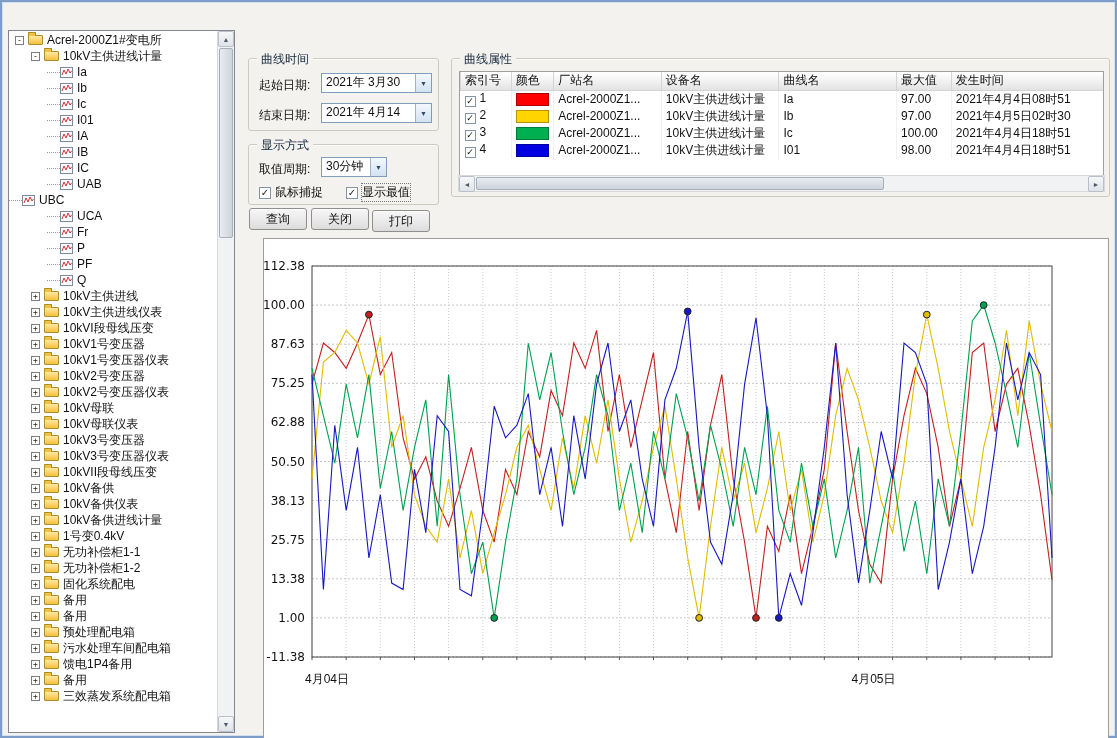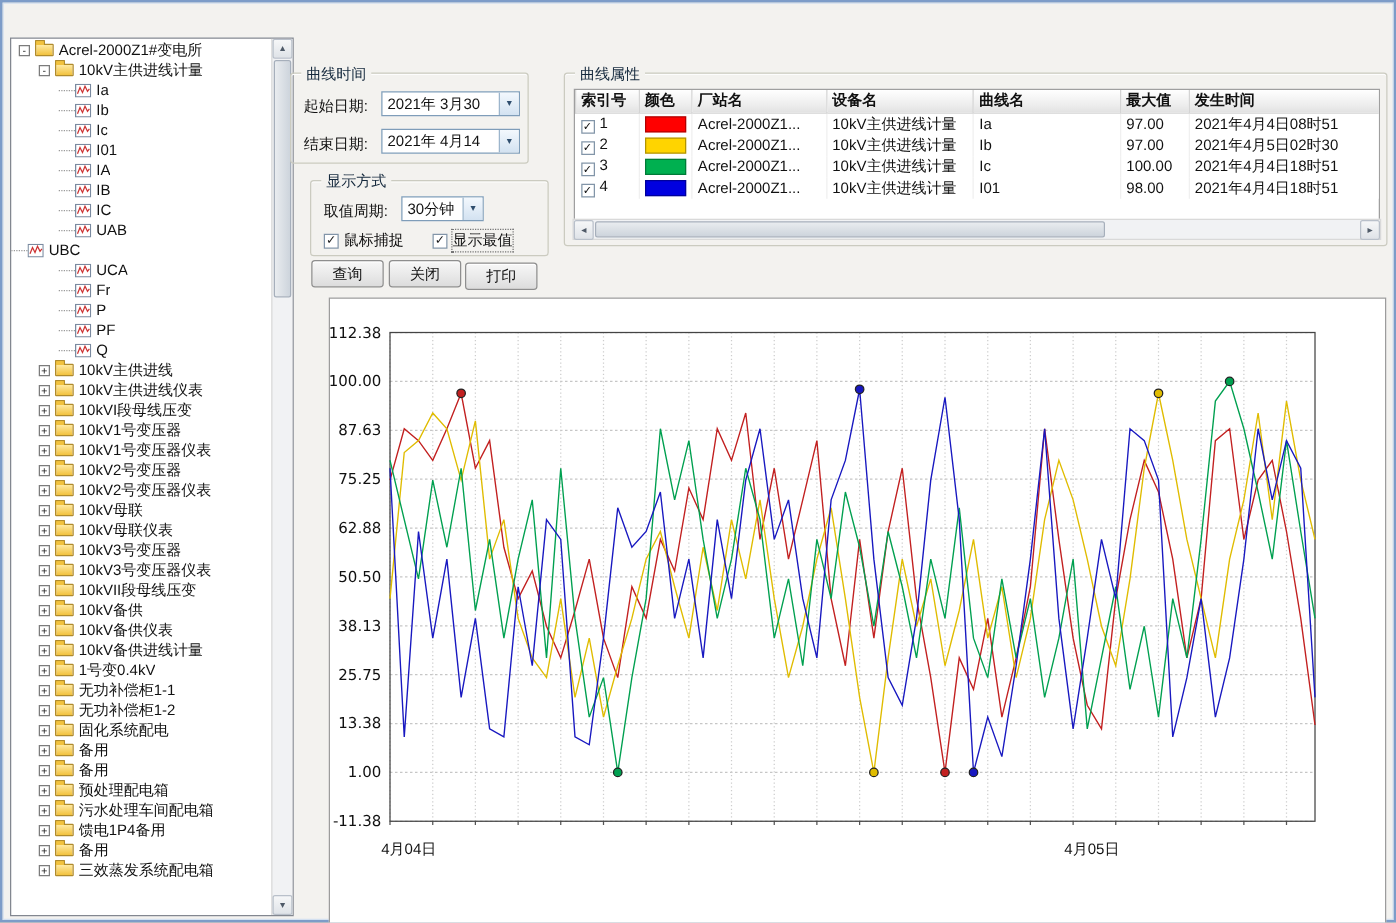--- a/index.html
+++ b/index.html
@@ -45,34 +45,34 @@
   .hscroll .sb-btn.left{left:0;top:0}
   .hscroll .sb-btn.right{right:0;top:0}
   .sb-thumb{position:absolute;background:linear-gradient(90deg,#e9ecef,#cdd4dc);border:1px solid #a6afbb;border-radius:2px}
   .vscroll .sb-thumb{left:1px;right:1px;top:17px;height:190px}
   .hscroll .sb-thumb{top:1px;bottom:1px;left:17px;width:408px;background:linear-gradient(#e9ecef,#cdd4dc)}
 
   
   .group{position:absolute;border:1px solid #cbcbc0;border-radius:3px;box-shadow:inset 0 1px 0 #fdfdfd}
   .group-title{position:absolute;top:-8px;left:8px;background:#f3f2ef;padding:0 4px;color:#14283c}
   .form-label{position:absolute;color:#111}
-  .combo{position:absolute;height:20px;background:#fff;border:1px solid #7f9db9;display:flex;align-items:center;padding-left:4px;overflow:hidden}
+  .combo{position:absolute;height:20px;background:#fff;border:1px solid #7f9db9;display:flex;padding-left:4px;overflow:hidden}
   .combo-text{flex:1;white-space:nowrap}
   .combo-arrow{width:16px;height:100%;flex:none;display:flex;align-items:center;justify-content:center;font-size:7px;color:#2f4e6e;
     background:linear-gradient(#f3f8fd,#d3e2f1);border-left:1px solid #9cb5cc}
   .checkbox{position:absolute;display:flex;align-items:center;gap:4px;cursor:default}
   .cb-box{width:12px;height:12px;border:1px solid #8295a8;background:#fff;font-size:10px;line-height:10px;text-align:center;color:#1a1a1a;flex:none}
   .checkbox.focused .cb-label{outline:1px dotted #777}
   .push-btn{position:absolute;width:58px;height:22px;text-align:center;line-height:20px;border:1px solid #8e8e8e;border-radius:3px;
     background:linear-gradient(#f7f7f7,#e9e9e9 55%,#dcdcdc);box-shadow:inset 0 1px 0 #fff}
 
   
   .table-box{position:absolute;left:7px;top:12px;width:645px;height:106px;background:#fff;border:1px solid #9f9f9f;overflow:hidden}
   table.curve-table{border-collapse:collapse;table-layout:fixed;background:#fff;width:644px}
-  .curve-table th{height:18px;padding:0 4px;font-weight:bold;text-align:left;white-space:nowrap;overflow:hidden;
+  .curve-table th{height:18px;padding:0 4px;font-weight:normal;text-align:left;white-space:nowrap;overflow:hidden;
     background:linear-gradient(#ffffff,#ececec 70%,#e2e2e2);border:1px solid #d4d4d4;border-top:none}
   .curve-table td{height:17px;padding:0 4px;white-space:nowrap;overflow:hidden;border-right:1px solid #f0f0f0}
   .row-cb{display:inline-block;width:11px;height:11px;border:1px solid #8295a8;background:#fff;font-size:9px;line-height:9px;text-align:center;vertical-align:-2px;margin-right:4px}
   .swatch{display:block;height:13px;margin:1px 0;border:1px solid rgba(0,0,0,.3)}
 
   
   .chart-panel{position:absolute;left:261px;top:236px;width:846px;height:582px;background:#fff;border:1px solid #9c9c9c}
   .chart-panel svg{display:block}
   .ylab{font-family:"DejaVu Sans",sans-serif;font-size:12px;fill:#111;text-anchor:end}
   .xlab{font-family:"Liberation Sans","DejaVu Sans",sans-serif;font-size:12px;fill:#111;text-anchor:middle}
@@ -338,21 +338,21 @@
           <span class="tree-label">三效蒸发系统配电箱</span>
         </div>
       </div>
     <div class="vscroll">
       <div class="sb-btn top">▲</div>
       <div class="sb-thumb"></div>
       <div class="sb-btn bottom">▼</div>
     </div>
   </div>
 
-  <div class="group" style="left:230px;top:56px;width:191px;height:73px">
+  <div class="group" style="left:246px;top:56px;width:191px;height:73px">
     <span class="group-title">曲线时间</span>
     <span class="form-label" style="left:10px;top:18px">起始日期:</span>
     <div class="combo" style="left:72px;top:14px;width:111px">
       <span class="combo-text">2021年 3月30</span>
       <span class="combo-arrow">▼</span>
     </div>
     <span class="form-label" style="left:10px;top:48px">结束日期:</span>
     <div class="combo" style="left:72px;top:44px;width:111px">
       <span class="combo-text">2021年 4月14</span>
       <span class="combo-arrow">▼</span>

